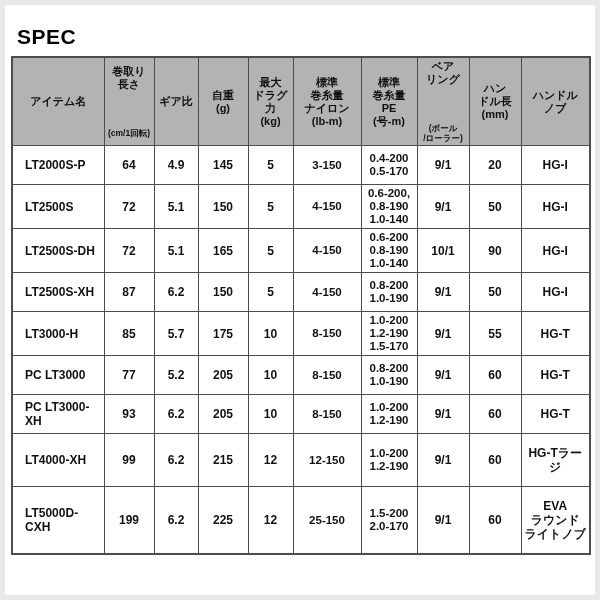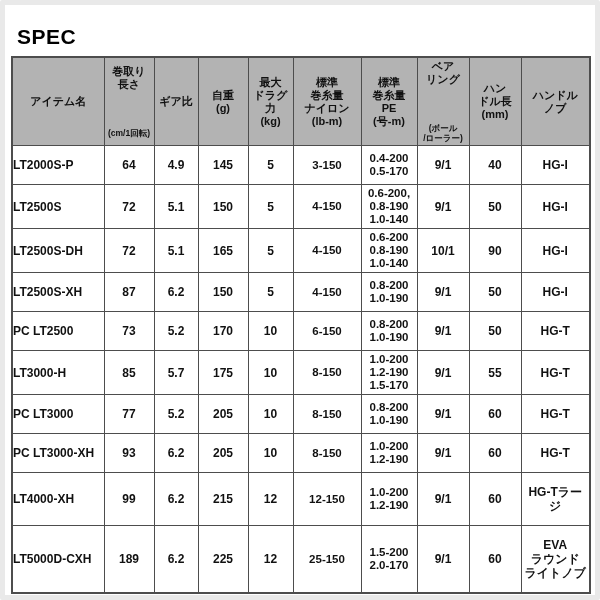--- a/index.html
+++ b/index.html
@@ -54,21 +54,21 @@
   th .h-sub{
     display:block;
     font-size:8.5px;
     line-height:10px;
     font-weight:bold;
     margin-top:37px;
   }
   td{font-size:12px;line-height:14px;}
   td.col-0{
     text-align:left;
-    padding-left:0;
+    padding-left:12px;
     font-size:12px;
   }
   td.col-5,td.col-6{font-size:11.5px;line-height:13px;}
   td.col-9{font-size:12px;line-height:14px;padding:12px 3px;}
   col.col-0{width:92px;}
   col.col-1{width:50px;}
   col.col-2{width:44px;}
   col.col-3{width:50px;}
   col.col-4{width:45px;}
   col.col-5{width:68px;}
@@ -128,21 +128,21 @@
         <tr>
           <td class="col-0">LT2000S-P</td>
           <td class="col-1">64</td>
           <td class="col-2">4.9</td>
           <td class="col-3">145</td>
           <td class="col-4">5</td>
           <td class="col-5">3-150</td>
           <td class="col-6">0.4-200
 0.5-170</td>
           <td class="col-7">9/1</td>
-          <td class="col-8">40</td>
+          <td class="col-8">20</td>
           <td class="col-9">HG-I</td>
         </tr>
         <tr>
           <td class="col-0">LT2500S</td>
           <td class="col-1">72</td>
           <td class="col-2">5.1</td>
           <td class="col-3">150</td>
           <td class="col-4">5</td>
           <td class="col-5">4-150</td>
           <td class="col-6">0.6-200,
@@ -171,33 +171,20 @@
           <td class="col-1">87</td>
           <td class="col-2">6.2</td>
           <td class="col-3">150</td>
           <td class="col-4">5</td>
           <td class="col-5">4-150</td>
           <td class="col-6">0.8-200
 1.0-190</td>
           <td class="col-7">9/1</td>
           <td class="col-8">50</td>
           <td class="col-9">HG-I</td>
-        </tr>
-        <tr>
-          <td class="col-0">PC LT2500</td>
-          <td class="col-1">73</td>
-          <td class="col-2">5.2</td>
-          <td class="col-3">170</td>
-          <td class="col-4">10</td>
-          <td class="col-5">6-150</td>
-          <td class="col-6">0.8-200
-1.0-190</td>
-          <td class="col-7">9/1</td>
-          <td class="col-8">50</td>
-          <td class="col-9">HG-T</td>
         </tr>
         <tr>
           <td class="col-0">LT3000-H</td>
           <td class="col-1">85</td>
           <td class="col-2">5.7</td>
           <td class="col-3">175</td>
           <td class="col-4">10</td>
           <td class="col-5">8-150</td>
           <td class="col-6">1.0-200
 1.2-190
@@ -240,21 +227,21 @@
           <td class="col-4">12</td>
           <td class="col-5">12-150</td>
           <td class="col-6">1.0-200
 1.2-190</td>
           <td class="col-7">9/1</td>
           <td class="col-8">60</td>
           <td class="col-9">HG-Tラージ</td>
         </tr>
         <tr>
           <td class="col-0">LT5000D-CXH</td>
-          <td class="col-1">189</td>
+          <td class="col-1">199</td>
           <td class="col-2">6.2</td>
           <td class="col-3">225</td>
           <td class="col-4">12</td>
           <td class="col-5">25-150</td>
           <td class="col-6">1.5-200
 2.0-170</td>
           <td class="col-7">9/1</td>
           <td class="col-8">60</td>
           <td class="col-9">EVA
 ラウンド

